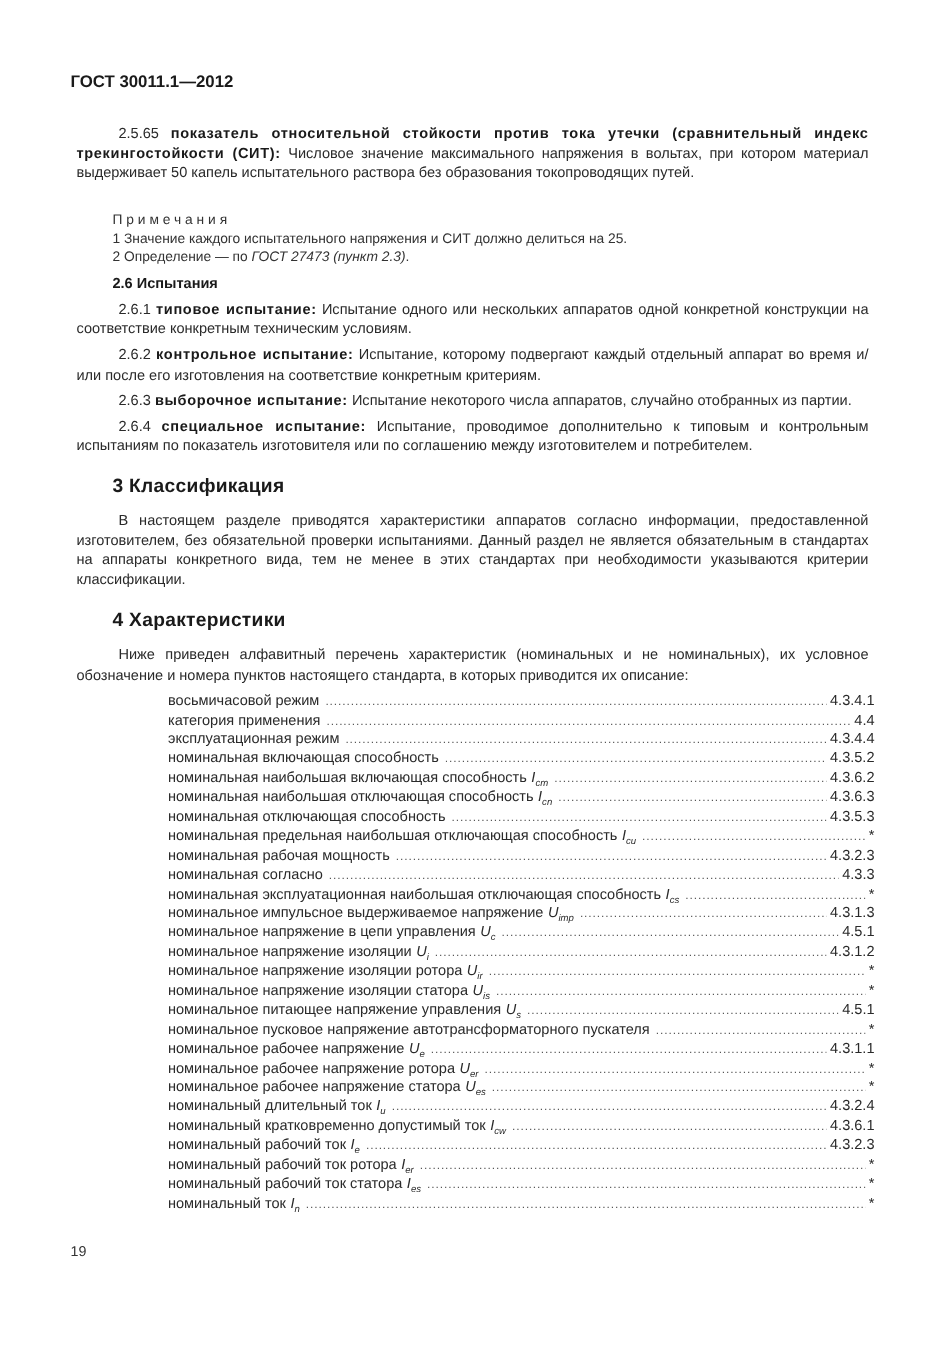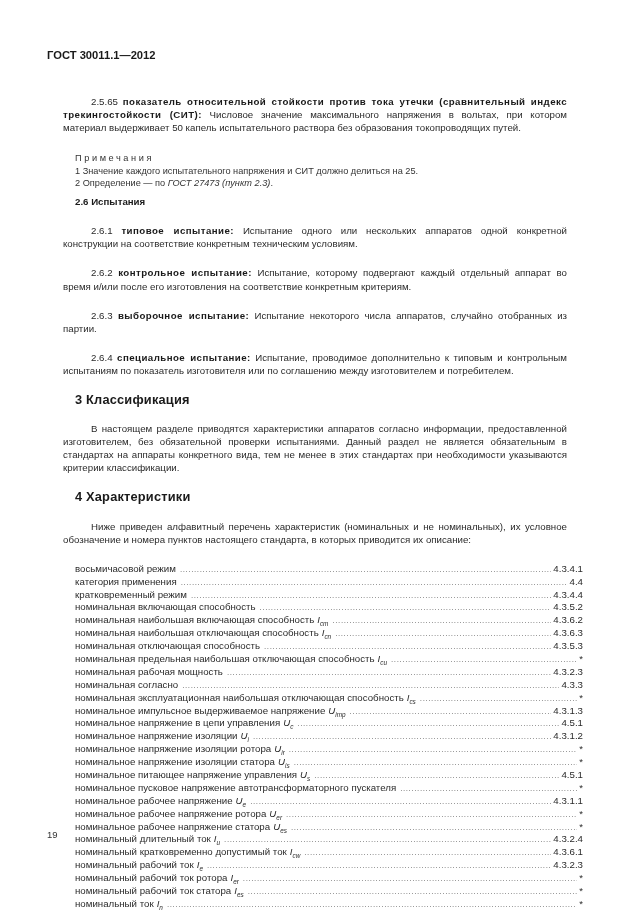--- a/index.html
+++ b/index.html
@@ -8,38 +8,38 @@
       font-family: "Liberation Sans", sans-serif; color: #2a2a2a;
     }
     .header {
       position: absolute; left: 47px; top: 49px;
       font-size: 11.2px; font-weight: bold; color: #1a1a1a;
     }
     .content {
       position: absolute; left: 47px; top: 79px; width: 536px;
       font-size: 9.7px; line-height: 13.1px;
     }
-    p { margin: 16px; text-align: justify; }
+    p { margin: 4px; text-align: justify; }
     .indent { text-indent: 28px; }
     .bold { font-weight: bold; color: #1a1a1a; }
     .wide { letter-spacing: 0.45px; }
     .notes { margin-top: 18px; padding-left: 28px; font-size: 9.2px; line-height: 12.3px; color: #333; }
     .notes .title { letter-spacing: 2.6px; }
     .it { font-style: italic; }
     .subhead { margin-top: 6px; padding-left: 28px; font-weight: bold; color: #1a1a1a; }
     h2 {
       margin: 13px 0 11px 28px; font-size: 12.8px; font-weight: bold; color: #1a1a1a;
       letter-spacing: 0.2px;
     }
     .list { margin-top: 0; }
     .row {
       display: flex; align-items: baseline; padding-left: 28px; height: 12.9px;
       white-space: nowrap;
     }
-    .row .lbl { flex: 0 0 auto; }
+    .row .lbl { flex: 0 0 auto; margin-left: 37px; }
     .row .sym { font-style: italic; margin-left: 3px; }
     .row .sym sub { font-size: 6.4px; font-style: italic; }
     .row .dots {
       flex: 1 1 auto; overflow: hidden; margin: 0 2px 0 4px;
       color: #555; font-size: 8px; letter-spacing: 0.6px;
     }
     .row .dots::before {
       content: "................................................................................................................................................................................................................................................................................................";
     }
     .row .ref { flex: 0 0 auto; }
@@ -81,21 +81,21 @@
         <span class="lbl">восьмичасовой режим</span>
         <span class="dots"></span>
         <span class="ref">4.3.4.1</span>
       </div>
       <div class="row">
         <span class="lbl">категория применения</span>
         <span class="dots"></span>
         <span class="ref">4.4</span>
       </div>
       <div class="row">
-        <span class="lbl">кратковременный режим</span>
+        <span class="lbl">эксплуатационная режим</span>
         <span class="dots"></span>
         <span class="ref">4.3.4.4</span>
       </div>
       <div class="row">
         <span class="lbl">номинальная включающая способность</span>
         <span class="dots"></span>
         <span class="ref">4.3.5.2</span>
       </div>
       <div class="row">
         <span class="lbl">номинальная наибольшая включающая способность</span>

